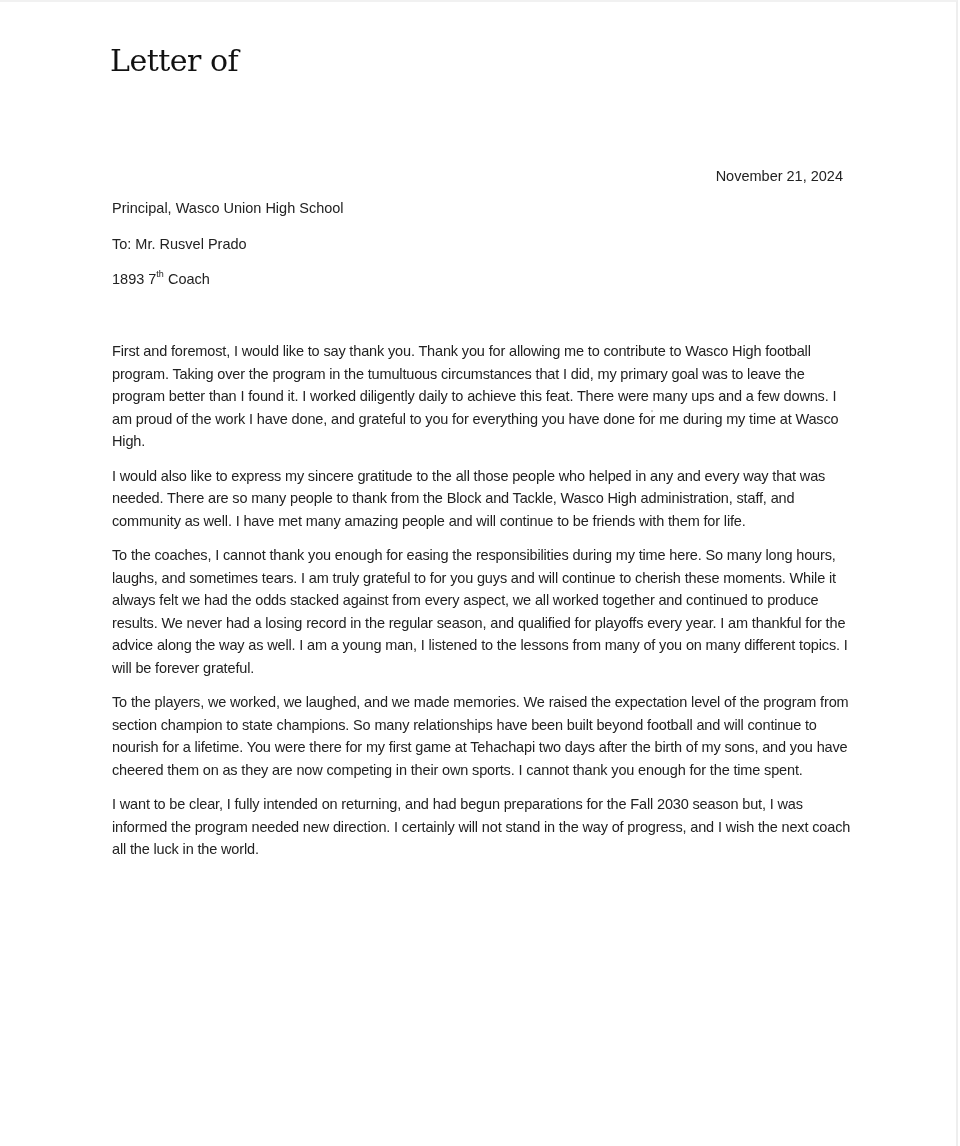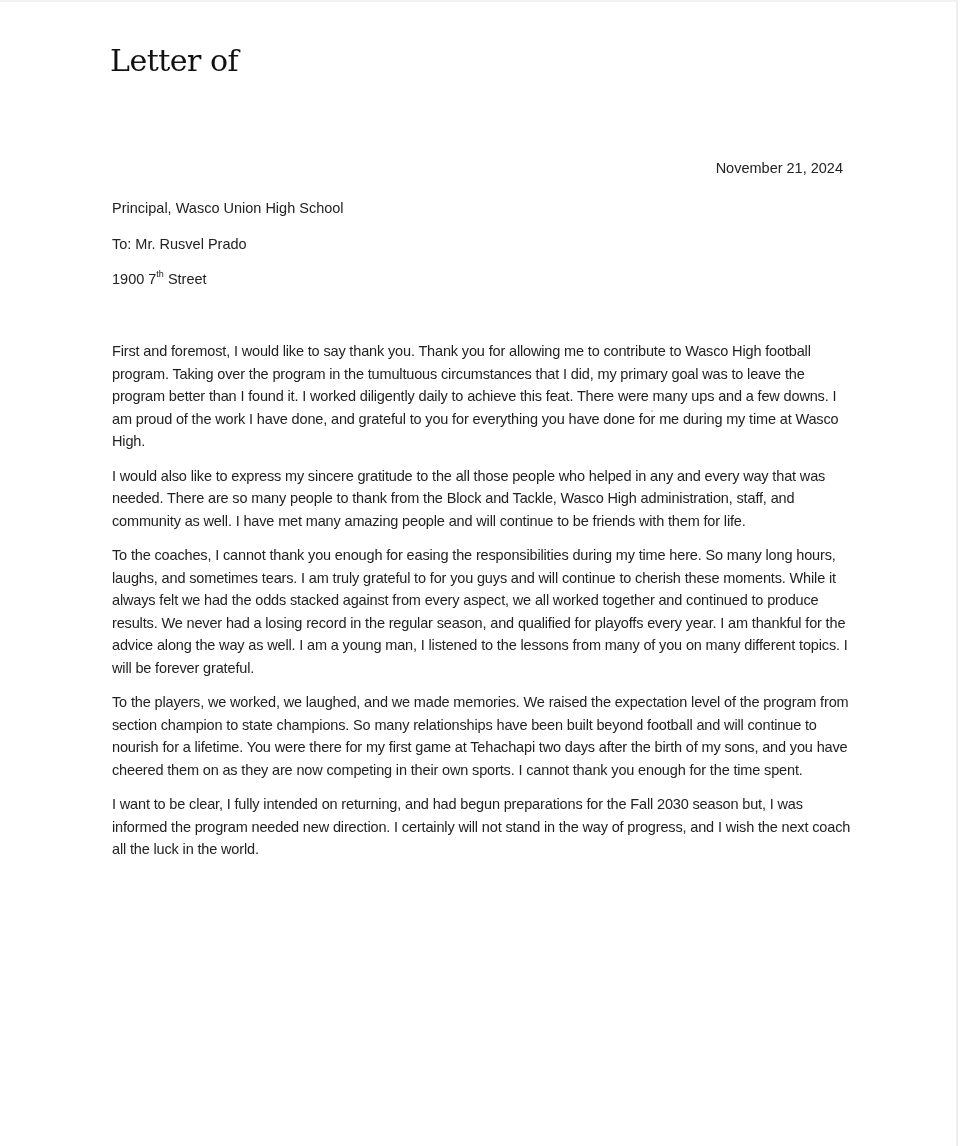--- a/index.html
+++ b/index.html
@@ -42,21 +42,21 @@
     top: 92px;
     font-family: "DejaVu Serif", "Liberation Serif", serif;
     font-size: 52px;
     letter-spacing: -1px;
     color: #111;
     line-height: 1;
   }
   .date {
     position: absolute;
     right: 113px;
-    top: 158px;
+    top: 166px;
     font-size: 14.5px;
     color: #222;
   }
   .address {
     position: absolute;
     left: 112px;
     top: 196px;
     font-size: 14.5px;
     color: #222;
   }
@@ -101,21 +101,21 @@
 
 <div class="page">
 
   <div class="title-small">Letter of</div>
 
   <div class="date">November 21, 2024</div>
 
   <div class="address">
     <div>Principal, Wasco Union High School</div>
     <div>To: Mr. Rusvel Prado</div>
-    <div><span>1900 7</span><sup>th</sup><span> Street</span></div>
+    <div><span>1893 7</span><sup>th</sup><span> Coach</span></div>
   </div>
 
   <div class="body-text">
     <p class="para">First and foremost, I would like to say thank you. Thank you for allowing me to contribute to Wasco High football program. Taking over the program in the tumultuous circumstances that I did, my primary goal was to leave the program better than I found it. I worked diligently daily to achieve this feat. There were many ups and a few downs. I am proud of the work I have done, and grateful to you for everything you have done for me during my time at Wasco High.</p>
     <p class="para">I would also like to express my sincere gratitude to the all those people who helped in any and every way that was needed. There are so many people to thank from the Block and Tackle, Wasco High administration, staff, and community as well. I have met many amazing people and will continue to be friends with them for life.</p>
     <p class="para">To the coaches, I cannot thank you enough for easing the responsibilities during my time here. So many long hours, laughs, and sometimes tears. I am truly grateful to for you guys and will continue to cherish these moments. While it always felt we had the odds stacked against from every aspect, we all worked together and continued to produce results. We never had a losing record in the regular season, and qualified for playoffs every year. I am thankful for the advice along the way as well. I am a young man, I listened to the lessons from many of you on many different topics. I will be forever grateful.</p>
     <p class="para">To the players, we worked, we laughed, and we made memories. We raised the expectation level of the program from section champion to state champions. So many relationships have been built beyond football and will continue to nourish for a lifetime. You were there for my first game at Tehachapi two days after the birth of my sons, and you have cheered them on as they are now competing in their own sports. I cannot thank you enough for the time spent.</p>
     <p class="para">I want to be clear, I fully intended on returning, and had begun preparations for the Fall 2030 season but, I was informed the program needed new direction. I certainly will not stand in the way of progress, and I wish the next coach all the luck in the world.</p>
   </div>
 

